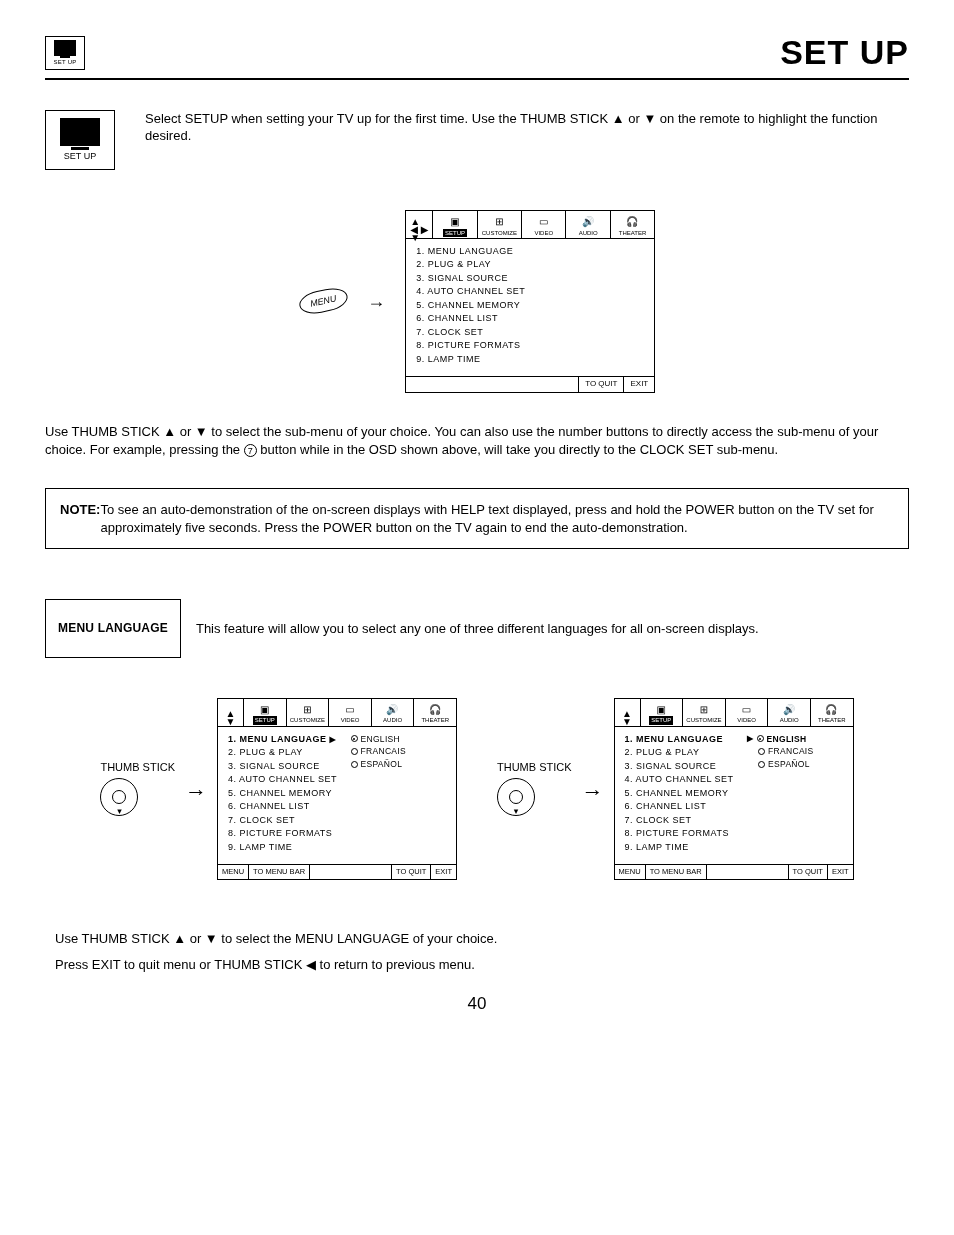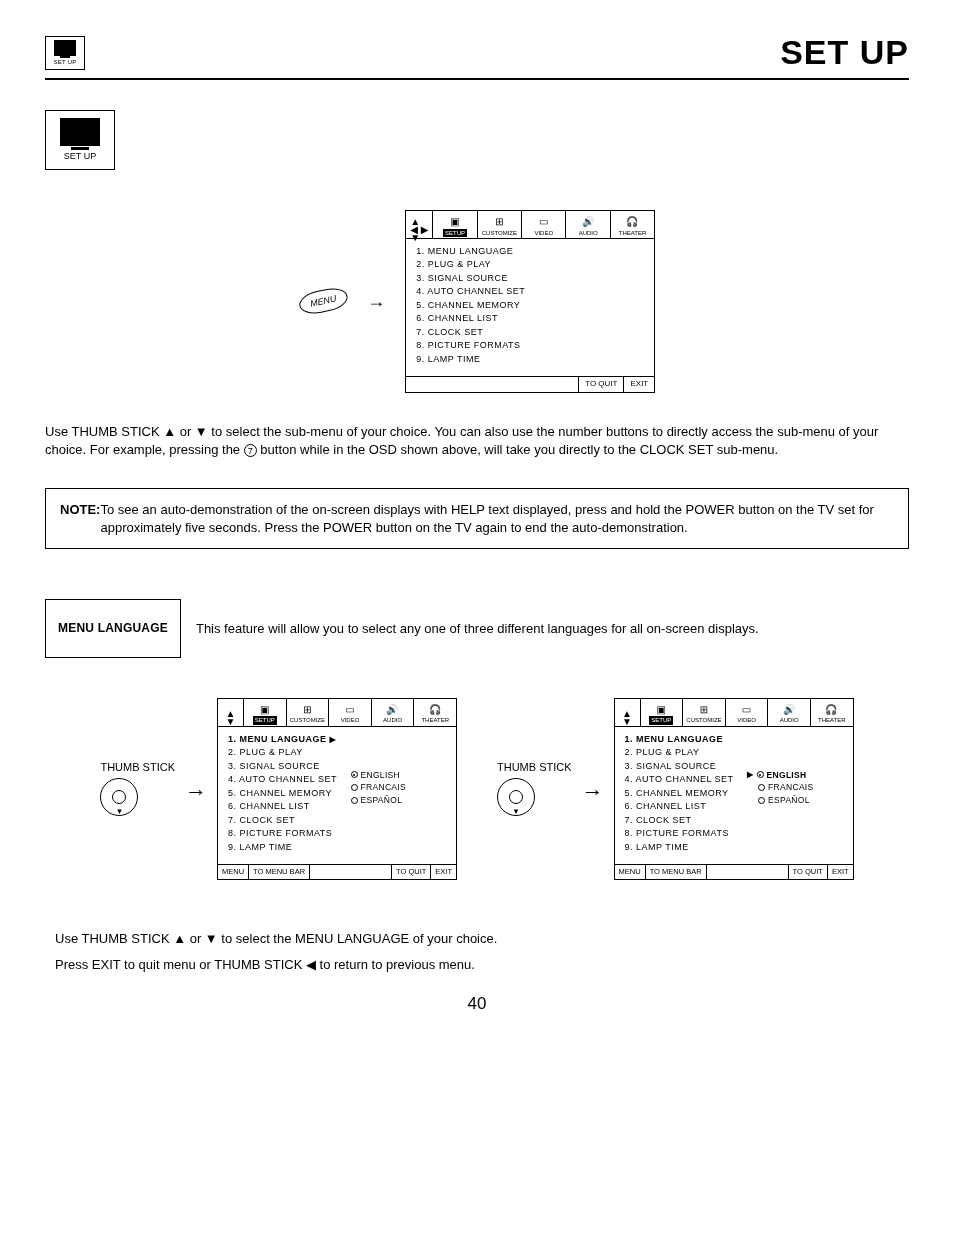--- a/index.html
+++ b/index.html
@@ -45,21 +45,21 @@
   .osd-body .mi.bold { font-weight:bold;}
   .osd-footer { display:flex; justify-content:flex-end; border-top:1px solid #000; font-size:8px;}
   .osd-footer >div { padding:2px 6px; border-left:1px solid #000;}
   .osd-footer2 { display:flex; border-top:1px solid #000; font-size:7.5px;}
   .osd-footer2 >div { padding:2px 4px; border-right:1px solid #000;}
   .osd-footer2 >div:last-child{border-right:none;}
   .osd-footer2 .sp { flex:1; border-right:none;}
 
   .two-col { display:flex; gap:8px;}
   .col-left{ flex:1.2;}
-  .col-right{ flex:1;margin-top:36px;}
+  .col-right{ flex:1;}
   .lang-opt { display:flex; align-items:center; gap:3px; font-size:8.5px; letter-spacing:0.3px;}
   .radio-o { display:inline-block; width:7px; height:7px; border:1px solid #000; border-radius:50%;}
   .radio-fill { display:inline-block; width:7px; height:7px; border:1px solid #000; border-radius:50%; position:relative;}
   .radio-fill::after{content:''; position:absolute; inset:1.5px; background:#000; border-radius:50%;}
   .ptr{ font-size:8px;}
 
   .para { margin: 10px 0 30px;}
   .circled { display:inline-block; border:1px solid #000; border-radius:50%; width:13px; height:13px; line-height:12px; text-align:center; font-size:9px; vertical-align:middle;}
 
   .note-box { border:1px solid #000; padding:12px 14px; margin: 25px 0 50px; display:flex; }
@@ -89,20 +89,21 @@
     <div class="lbl">SET UP</div>
   </div>
   <div class="big-title">SET UP</div>
 </div>
 
 <div class="intro-row">
   <div class="setup-icon-large">
     <div class="tv-shape"></div>
     <div class="lbl">SET UP</div>
   </div>
+  <div class="intro-text">Select SETUP when setting your TV up for the first time.  Use the THUMB STICK ▲ or ▼ on the remote to highlight the function desired.</div>
 </div>
 
 <div class="osd-wrap">
   <div class="menu-btn">MENU</div>
   <div class="arrow-right">→</div>
   <div class="osd-box">
     <div class="osd-tabs">
       <div class="osd-tab" style="flex:0.6">
           <div class="ticon nav-icon">▲<br>◀&nbsp;▶<br>▼</div>
         </div>

